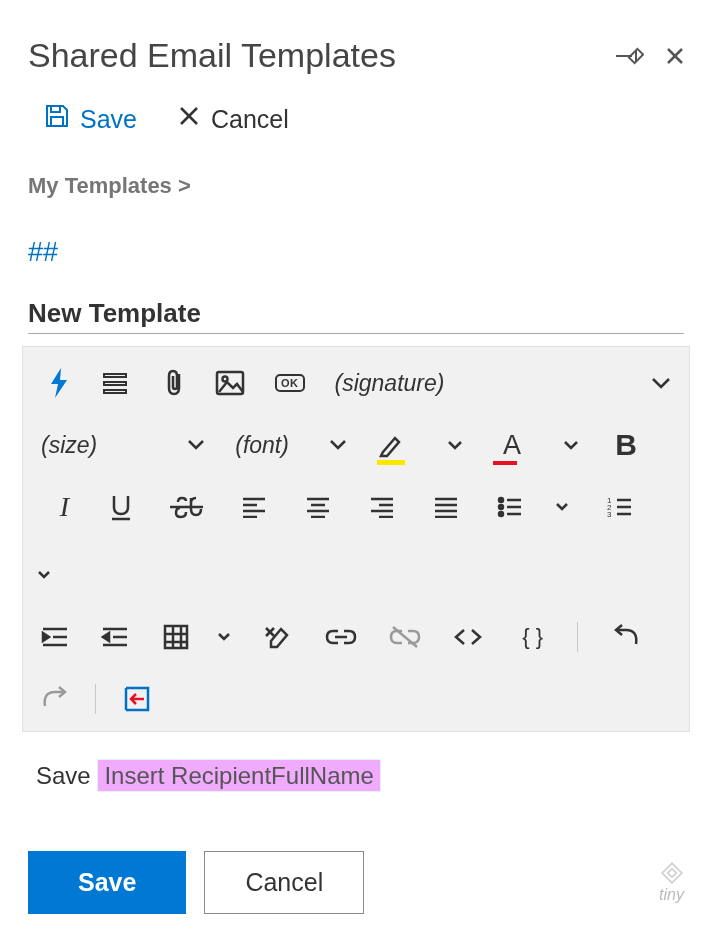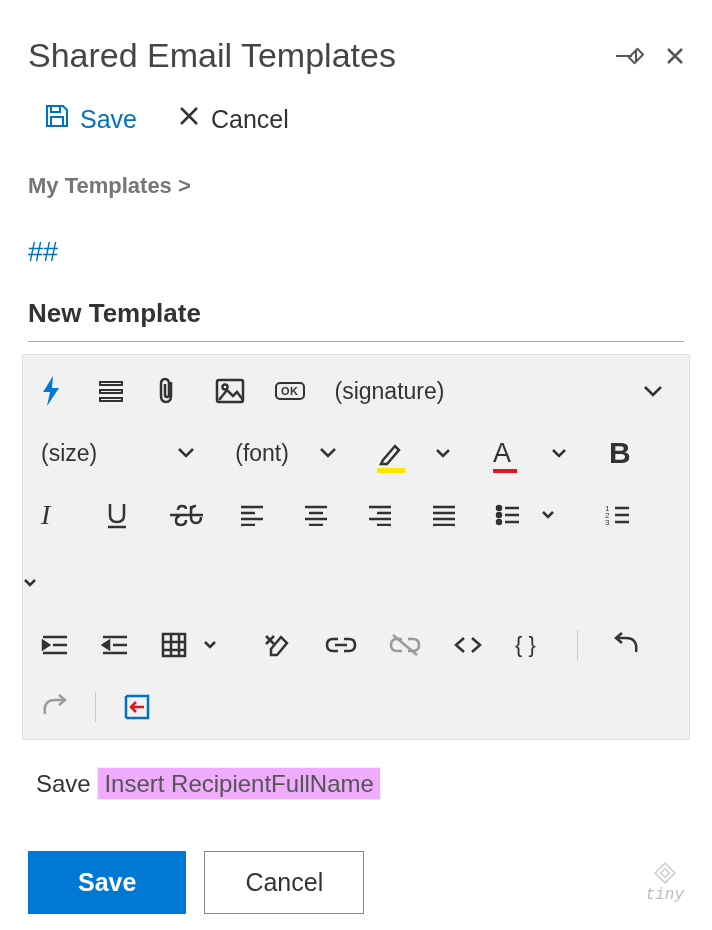--- a/index.html
+++ b/index.html
@@ -59,53 +59,54 @@
     font-weight: 400;
     color: #0072C6;
   }
 
   .template-title {
     margin: 30px 28px 0 28px;
     font-size: 26px;
     font-weight: 600;
     color: #333;
     border-bottom: 1px solid #aaa;
-    padding-bottom: 12px;
+    padding-bottom: 4px;
   }
 
   
   .editor {
     margin: 12px 22px 0 22px;
     background: #f1f1f1;
     border: 1px solid #e0e0e0;
     padding: 20px 18px 16px 18px;
   }
   .tb-row {
     display: flex;
     align-items: center;
     flex-wrap: wrap;
     gap: 30px;
     margin-bottom: 30px;
   }
   .tb-row:last-child { margin-bottom: 0; }
   .tb-btn {
     display: inline-flex;
     align-items: center;
-    justify-content: flex-start;
+    justify-content: flex-end;
     cursor: pointer;
     min-width: 28px;
     height: 32px;
     color: #333;
   }
   .tb-select {
     font-size: 23px;
     color: #333;
     display: inline-flex;
     align-items: center;
     gap: 8px;
+    font-style: italic;
   }
   .chev { margin-left: 18px; }
 
   .highlight-tool { position: relative; }
   .highlight-underline {
     position: absolute;
     bottom: -4px; left: 0;
     width: 28px; height: 5px;
     background: #ffe600;
   }
@@ -170,21 +171,21 @@
     cursor: pointer;
   }
   .btn-secondary {
     background: #fff;
     color: #333;
     border: 1px solid #8a8a8a;
     font-size: 25px;
     padding: 16px 40px;
     cursor: pointer;
   }
-  .tiny-logo { color:#bbb; font-size:16px; font-style:italic; text-align:center;font-family:Liberation Mono, monospace; }
+  .tiny-logo { color:#bbb; font-size:16px; font-style:italic; text-align:center; }
   .tiny-logo svg{ display:block; margin:0 auto 2px; }
 
 </style>
 </head>
 <body>
 
 <div class="header">
   <div class="header-title">Shared Email Templates</div>
   <div class="header-icons">
     <span>

